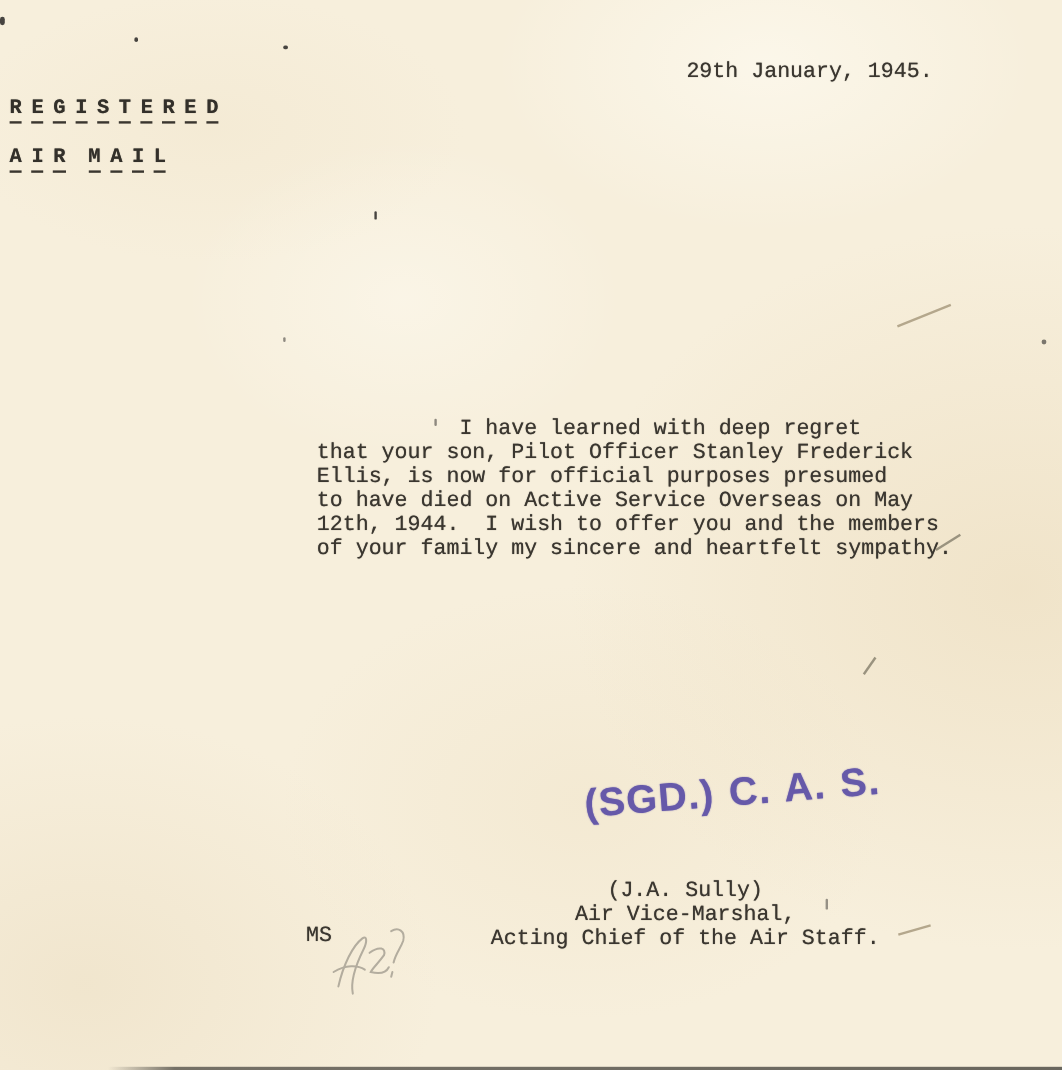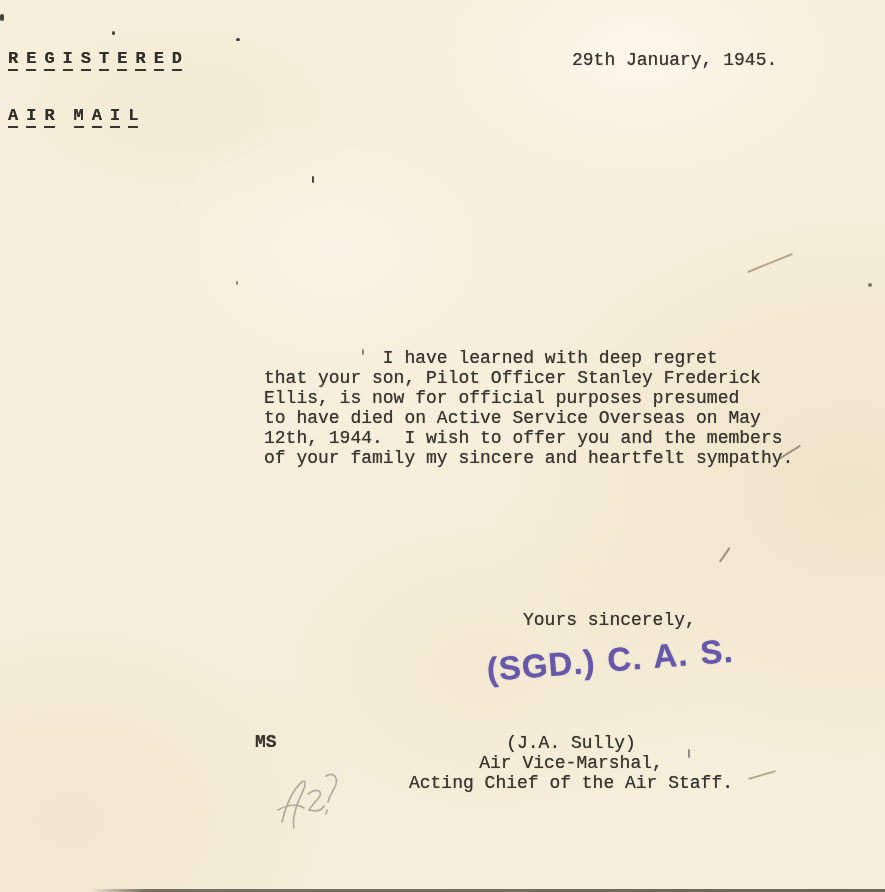--- a/index.html
+++ b/index.html
@@ -23,20 +23,21 @@
     font-size:18px;
     line-height:20px;
     white-space:pre;
     text-shadow:0 0 0.7px rgba(58,54,47,0.8);
   }
   .heading{
     font-weight:bold;
     font-size:17px;
     color:#33302a;
     text-shadow:0 0 0.6px rgba(51,48,42,0.8);
+    margin-top:32px;
   }
   .lch{display:inline-block;border-bottom:2px solid #3a362f;padding-bottom:2px;margin-right:8px;line-height:1;}
   .lsp{display:inline-block;width:11px;}
   .stamp{
     left:487px;top:651px;
     font-family:"Liberation Sans", sans-serif;
     font-weight:bold;
     font-size:33px;
     letter-spacing:1px;
     word-spacing:2px;
@@ -58,43 +59,42 @@
     background:linear-gradient(90deg, rgba(85,82,75,0) 0%, rgba(85,82,75,0.8) 7%, rgba(70,68,62,0.8) 100%);
   }
 </style>
 </head>
 <body>
 
 <div class="page">
 
   <div class="abs type heading" style="left:8px;top:49px;"><span class="lch">R</span><span class="lch">E</span><span class="lch">G</span><span class="lch">I</span><span class="lch">S</span><span class="lch">T</span><span class="lch">E</span><span class="lch">R</span><span class="lch">E</span><span class="lch">D</span></div>
 
-  <div class="abs type heading" style="left:8px;top:106px;"><span class="lch">A</span><span class="lch">I</span><span class="lch">R</span><span class="lsp"></span><span class="lch">M</span><span class="lch">A</span><span class="lch">I</span><span class="lch">L</span></div>
+  <div class="abs type heading" style="left:8px;top:90px;"><span class="lch">A</span><span class="lch">I</span><span class="lch">R</span><span class="lsp"></span><span class="lch">M</span><span class="lch">A</span><span class="lch">I</span><span class="lch">L</span></div>
 
   <div class="abs type" style="left:572px;top:50px;">29th January, 1945.</div>
 
 
 
   <div class="abs type" style="left:264px;top:348px;">           I have learned with deep regret
 that your son, Pilot Officer Stanley Frederick
 Ellis, is now for official purposes presumed
 to have died on Active Service Overseas on May
 12th, 1944.  I wish to offer you and the members
 of your family my sincere and heartfelt sympathy.</div>
 
 
-  <div class="abs type" style="left:523px;top:610px;">Yours sincerely,</div>
 
   <div class="abs stamp">(SGD.) C. A. S.</div>
 
   <div class="abs type signatory">(J.A. Sully)
 Air Vice-Marshal,
 Acting Chief of the Air Staff.</div>
 
-  <div class="abs type" style="left:255px;top:732px;font-weight:bold;">MS</div>
+  <div class="abs type" style="left:255px;top:770px;font-weight:normal;">MS</div>
 
   <svg class="abs" style="left:268px;top:762px;" width="85" height="85" viewBox="0 0 85 85">
     <g fill="none" stroke="#a8a295" stroke-width="1.7" stroke-linecap="round" opacity="0.85">
       <path d="M14 60 C18 42 26 26 34 20 C38 17 38 23 35 29 C28 43 24 56 26 66"></path>
       <path d="M10 48 C20 42 30 42 36 46"></path>
       <path d="M40 32 C48 26 54 28 52 34 C47 41 43 44 41 48 C49 50 54 48 56 44"></path>
       <path d="M58 14 C64 10 70 14 68 22 C66 28 62 32 60 40"></path>
       <path d="M59 48 L58 52"></path>
     </g>
   </svg>

